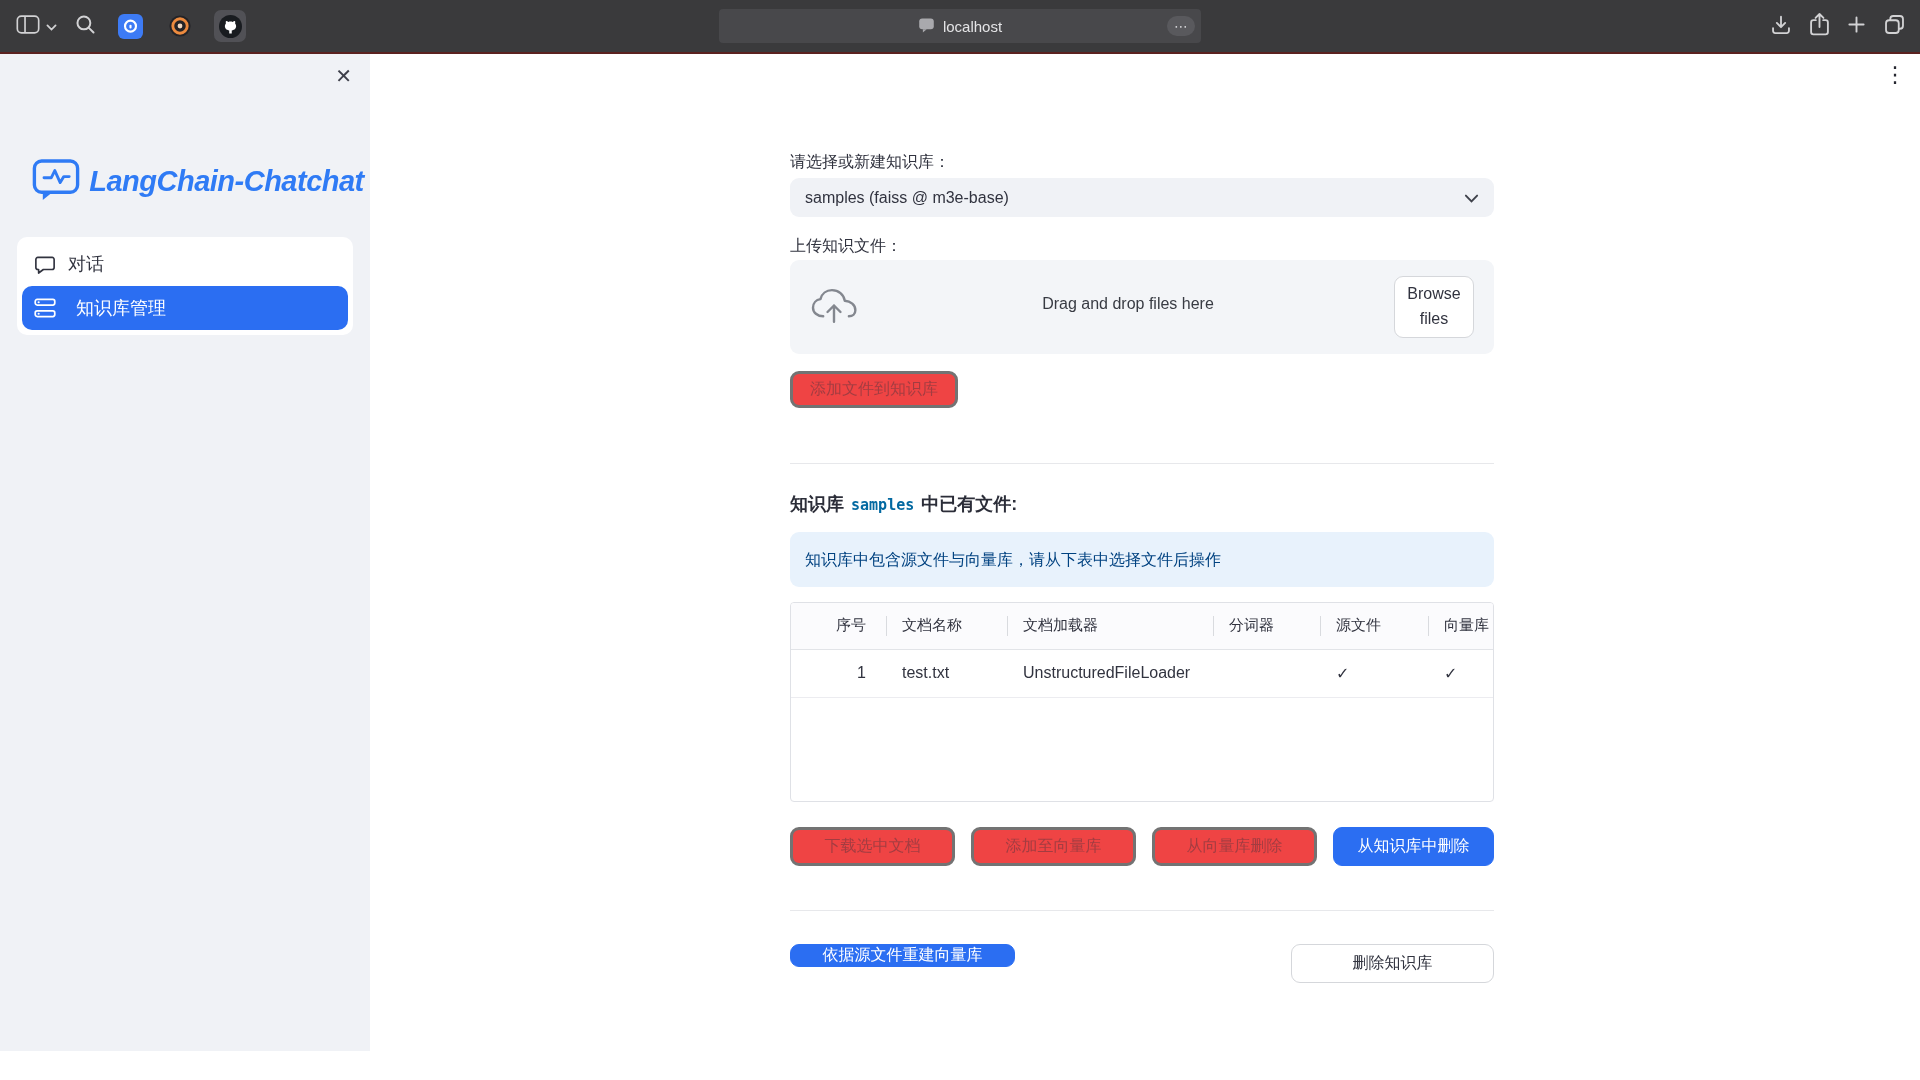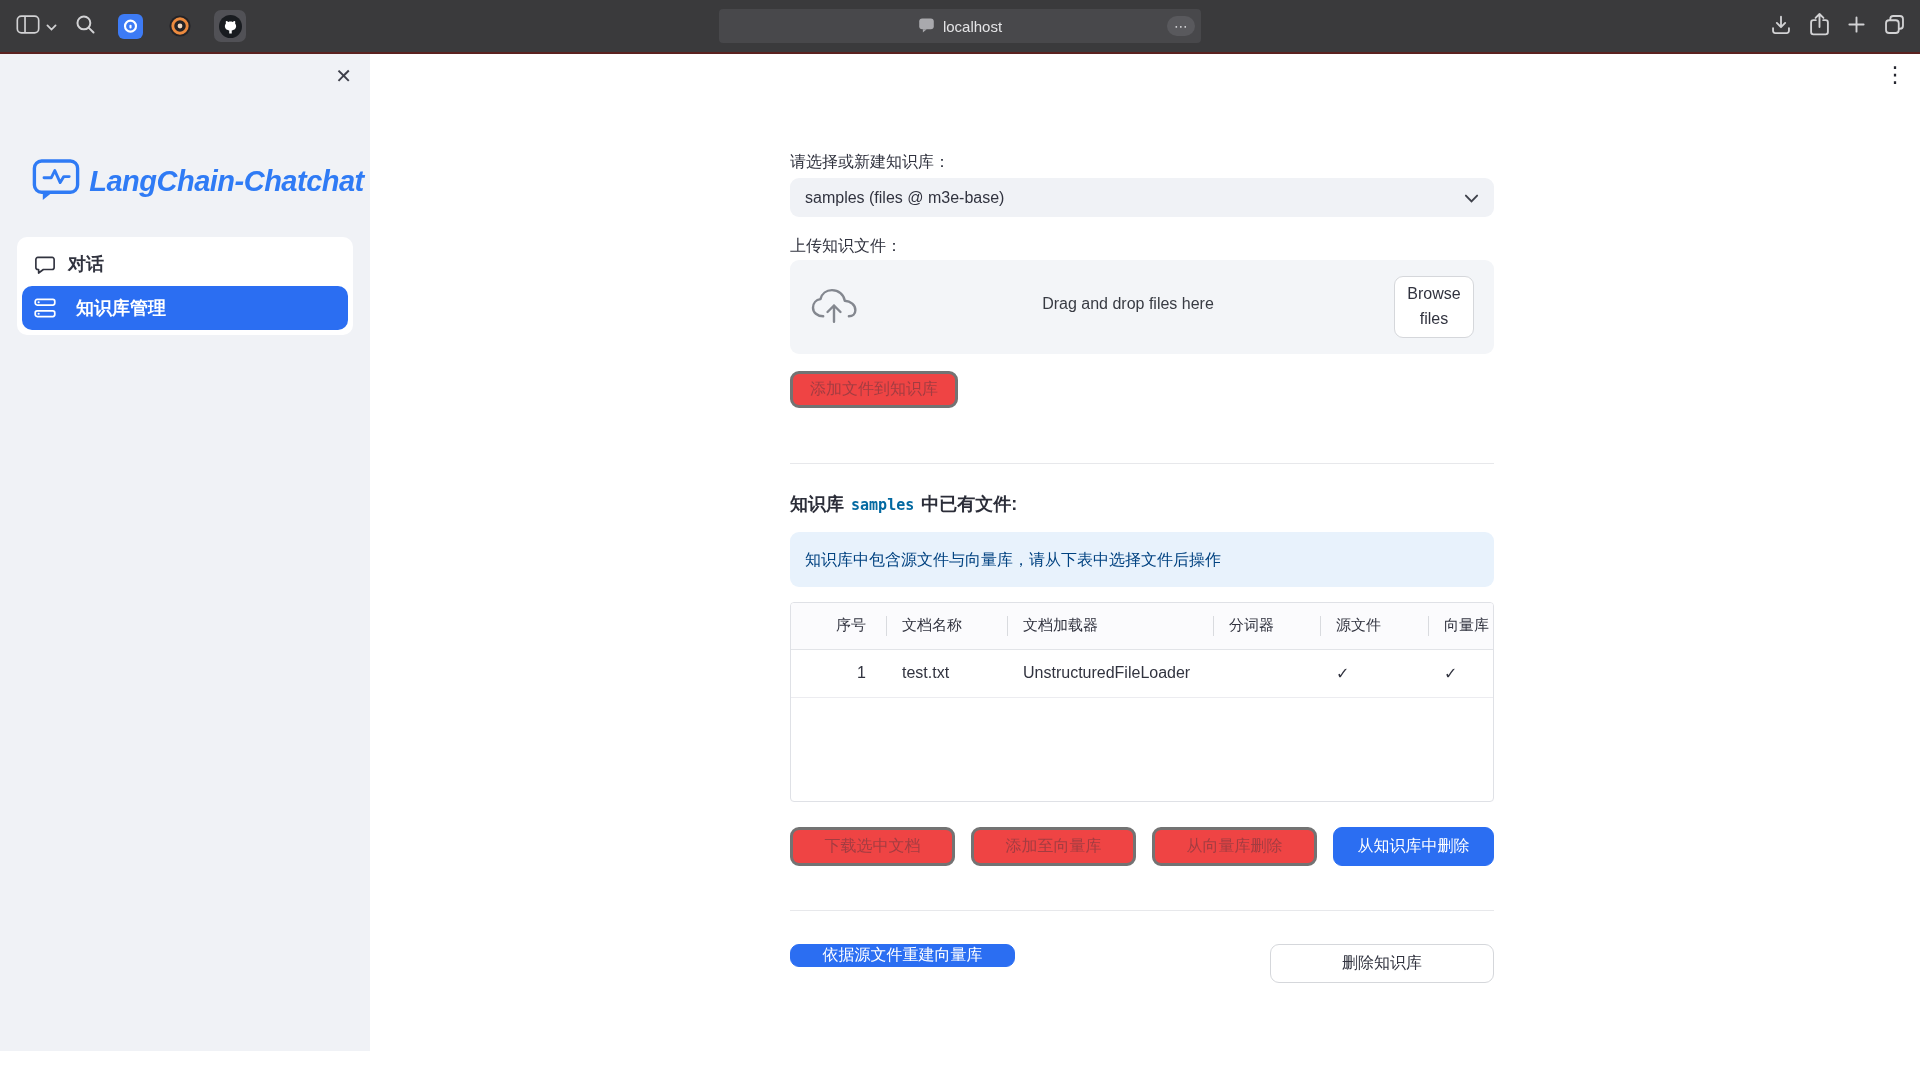--- a/index.html
+++ b/index.html
@@ -24,21 +24,21 @@
   .page { position:absolute; top:54px; left:0; width:100%; height:1026px; display:flex; }
 
   
   .sidebar { position:relative; width:370px; flex:none; background:#f0f2f6; }
   .sidebar-close { position:absolute; top:12px; right:18px; background:none; border:0; font-size:20px; font-weight:300;
                    color:#3d3f4a; cursor:pointer; line-height:1; }
   .logo { display:flex; align-items:center; gap:9px; margin:103px 0 0 26px;justify-content:center; }
   .logo-text { font-size:29px; font-weight:700; font-style:italic; color:#2f7bf5; letter-spacing:-0.5px; white-space:nowrap; }
   .nav-card { background:#fff; border-radius:10px; margin:32px 17px 0; padding:5px; }
   .nav-item { display:flex; align-items:center; gap:12px; height:44px; padding:0 12px; border-radius:10px;
-              font-size:18px; color:#31333f; cursor:pointer;font-weight:bold; }
+              font-size:18px; color:#31333f; cursor:pointer; }
   .nav-item.active { background:#2b6ef2; color:#fff;gap:20px; }
   .nav-ic { display:flex; align-items:center; }
   .bottom-strip { position:absolute; left:0; bottom:0; width:100%; height:29px; background:#fff; z-index:3; }
 
   
   .main { position:relative; flex:1; background:#fff; }
   .main-menu { position:absolute; top:10px; right:14px; background:none; border:0; font-size:22px; color:#262730;
                cursor:pointer; line-height:1; }
   .content { position:absolute; left:420px; top:98px; width:704px; }
 
@@ -80,21 +80,21 @@
              color:#31333f; text-align:left; padding-left:16px; position:relative; }
   thead th + th::before { content:""; position:absolute; left:0; top:13px; bottom:13px; width:1px; background:#d9dbdf; }
   thead th.num { text-align:right; padding-right:20px; padding-left:0; }
   tbody td { height:48px; border-bottom:1px solid #ececf0; font-size:16px; color:#31333f; padding-left:16px; }
   tbody td.num { text-align:right; padding-right:20px; padding-left:0; }
 
   .actions { display:flex; gap:16px; }
   .actions .btn { flex:1; height:39px; }
   .bottom-actions { display:flex; justify-content:space-between; }
   .w-rebuild { width:225px; height:23px; }
-  .w-delete { width:224px; height:39px; }
+  .w-delete { width:203px; height:39px; }
 </style>
 </head>
 <body>
 
 <div class="screen">
 
   <header class="browser-bar">
     <div class="bar-left">
       <button class="tb-btn">
         <span>
@@ -230,21 +230,21 @@
       </nav>
     </aside>
 
     <main class="main">
       <button class="main-menu">⋮</button>
 
       <div class="content">
 
         <div class="field-label">请选择或新建知识库：</div>
         <div class="selectbox">
-          <span class="value">samples (files @ m3e-base)</span>
+          <span class="value">samples (faiss @ m3e-base)</span>
           <span>
             <svg width="15" height="9" viewBox="0 0 12 8" fill="none" stroke="#3f424b" stroke-width="1.7" stroke-linecap="round">
               <path d="M1 1.4 L6 6.6 L11 1.4"></path>
             </svg>
           </span>
         </div>
 
         <div class="field-label">上传知识文件：</div>
         <div class="uploader">
           <span>

